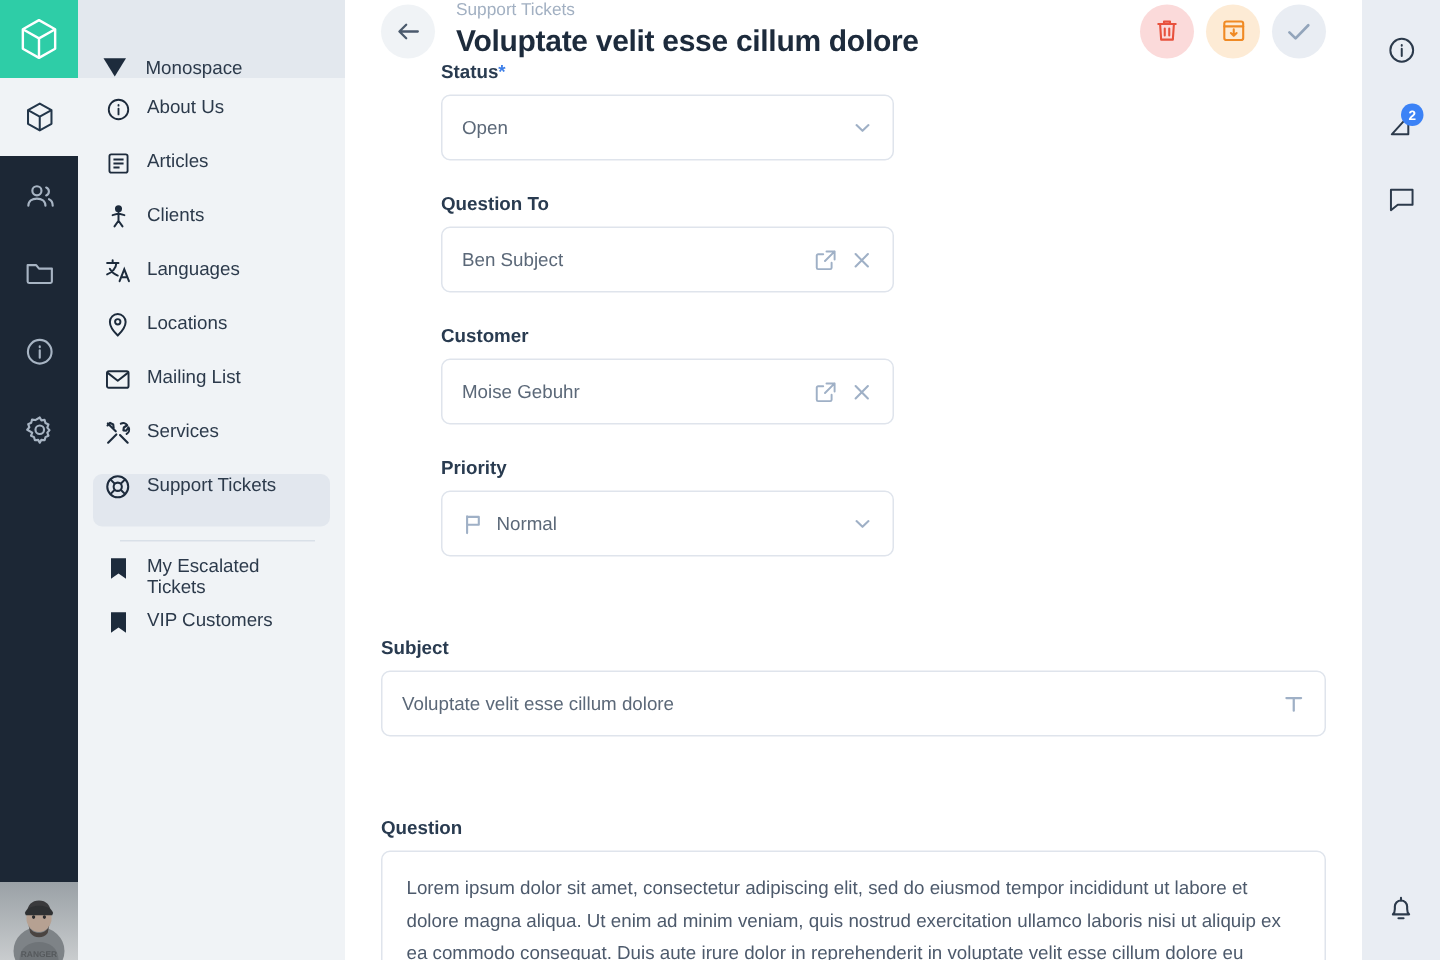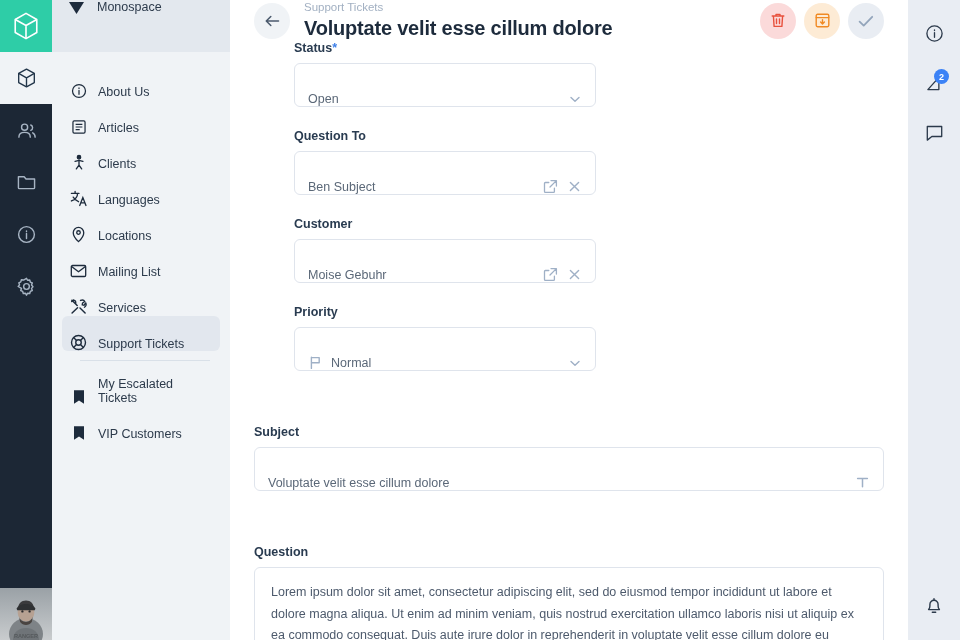--- a/index.html
+++ b/index.html
@@ -36,30 +36,30 @@
   }
 
   
   .module-nav {
     width: 178px; height: 640px; flex: 0 0 178px;
     background: #f0f3f6;
     display: flex; flex-direction: column;
     padding: 0;
   }
   .module-header {
-    height: 52px; display: flex; align-items: flex-start;
+    height: 52px; display: flex; align-items: flex-end;
     gap: 12px; padding: 0 16px;
     background: #e3e8ee;
   }
   .module-header .mh-label {
     font-size: 12.5px; color: #2c3a4b; font-weight: 400;
   }
   .nav-list { padding: 12px 10px 0 10px; }
   .nav-item {
-    display: flex; align-items: flex-end; gap: 11px;
+    display: flex; align-items: flex-start; gap: 11px;
     height: 35px; padding: 0 8px; border-radius: 6px;
     color: #2c3a4b; font-size: 12.5px; margin-bottom: 1px;
   }
   .nav-item.active { background: #e2e7ee; }
   .nav-icon { width: 17px; height: 17px; display: flex; align-items: center; justify-content: center; flex: 0 0 17px; }
   .nav-divider { height: 1px; background: #d9e0e8; margin: 9px 10px 9px 18px; }
 
   
   .main {
     flex: 1 1 auto; height: 640px; background: #ffffff;
@@ -98,21 +98,21 @@
   .field { margin-bottom: 22px; }
   .field-half { width: 302px; margin-left: 40px; }
   .field-full { width: 632px; margin-top: 32px; }
   .flabel {
     font-size: 12.5px; font-weight: bold; color: #293b50;
     margin-bottom: 8px; display: block;
   }
   .flabel .req { color: #3d7fe8; font-size: 12.5px; }
   .inputbox {
     height: 44px; border: 1px solid #dfe4ec; border-radius: 6px;
-    background: #ffffff; display: flex; align-items: flex-end;
+    background: #ffffff; display: flex; align-items: center;
     padding: 0 13px; gap: 8px;
     font-size: 12.5px; color: #5b6878;
   }
   .inputbox .val { flex: 1 1 auto; color: #5b6878; }
   .inputbox .trail { display: flex; align-items: center; gap: 9px; color: #9fb0c6; }
   .textarea {
     min-height: 146px; border: 1px solid #dfe4ec; border-radius: 6px;
     background: #fff; padding: 14px 16px;
     font-size: 12.5px; color: #4d5a6c; line-height: 1.72;
   }

